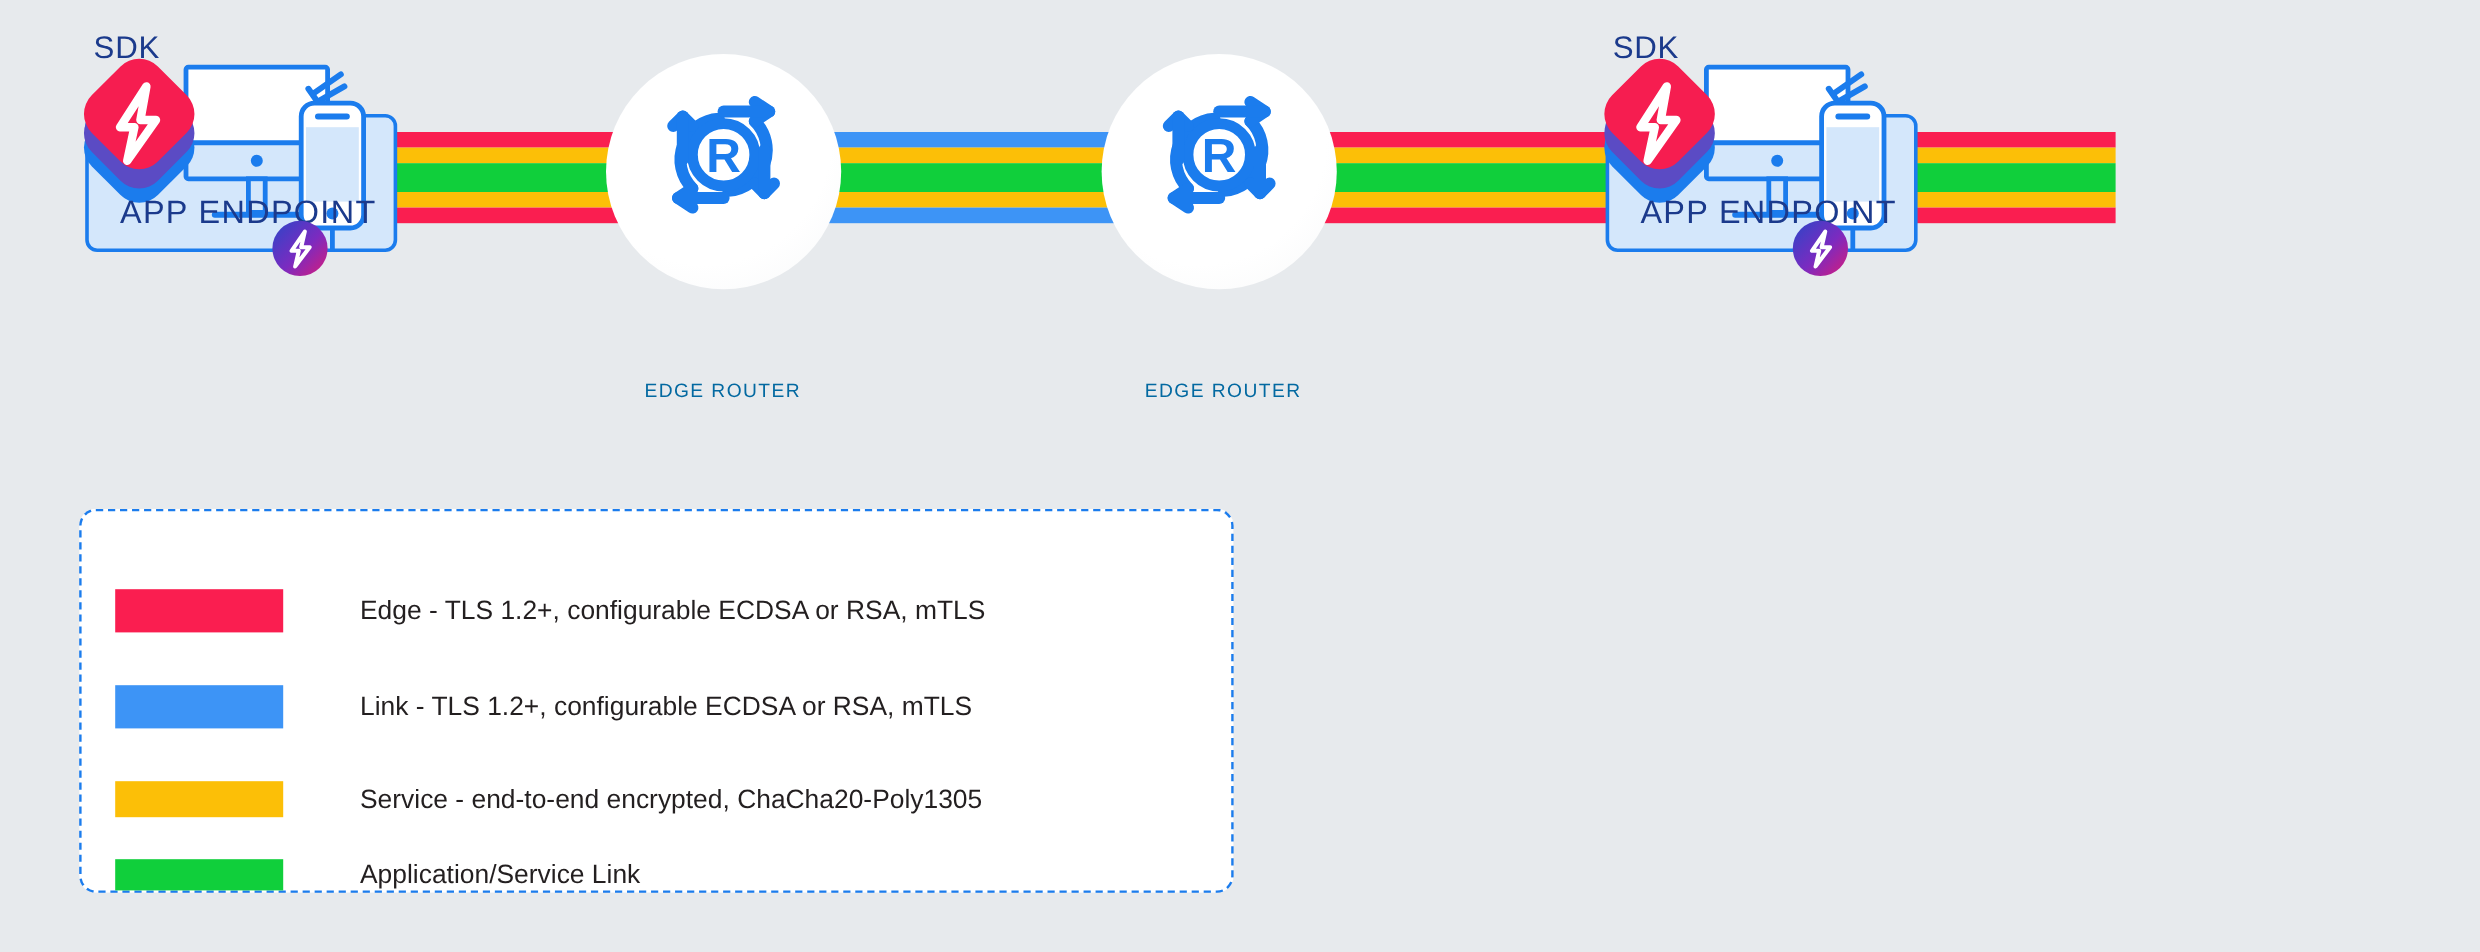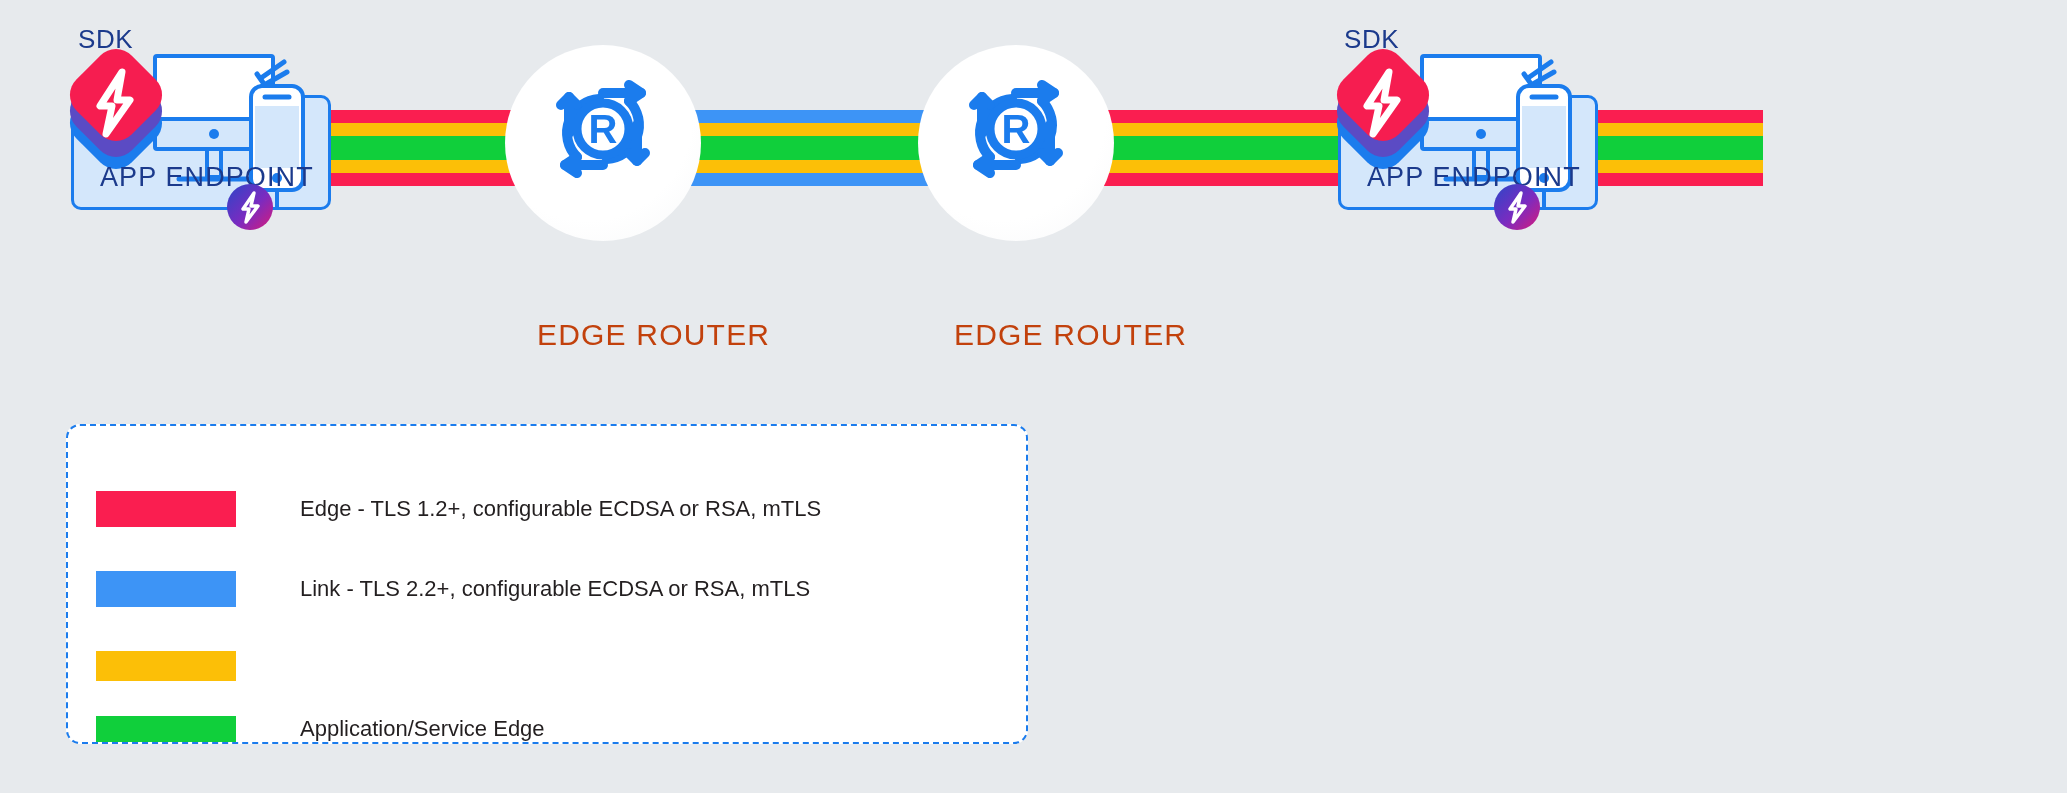--- a/index.html
+++ b/index.html
@@ -69,22 +69,22 @@
   }
 
   
   .router-circle {
     position: absolute;
     border-radius: 50%;
     background: radial-gradient(circle at 42% 36%, #ffffff 0%, #ffffff 62%, #f7f8f9 100%);
   }
   .router-label {
     position: absolute;
-    color: #c2410c;
-    font-size: 30px;
+    color: #0369a1;
+    font-size: 16px;
     letter-spacing: 1.2px;
     white-space: nowrap;
   }
 
   
   .ziti-badge { position: absolute; width: 48px; height: 48px; }
 
   
   .legend-box {
     position: absolute;
@@ -268,25 +268,26 @@
 
   <div class="legend-box" style="left:50px; top:424px; width:962px; height:320px;"></div>
 
   <div class="legend-row" style="left:80px; top:463px;">
     <div class="legend-swatch" style="background:#fa1e50;"></div>
     <div class="legend-text">Edge - TLS 1.2+, configurable ECDSA or RSA, mTLS</div>
   </div>
 
   <div class="legend-row" style="left:80px; top:543px;">
     <div class="legend-swatch" style="background:#3d94f6;"></div>
-    <div class="legend-text">Link - TLS 2.2+, configurable ECDSA or RSA, mTLS</div>
+    <div class="legend-text">Link - TLS 1.2+, configurable ECDSA or RSA, mTLS</div>
   </div>
 
   <div class="legend-row" style="left:80px; top:623px;">
     <div class="legend-swatch" style="background:#fcbf07; height:30px;"></div>
+    <div class="legend-text">Service - end-to-end encrypted, ChaCha20-Poly1305</div>
   </div>
 
   <div class="legend-row" style="left:80px; top:688px;">
     <div class="legend-swatch" style="background:#10cf3b; height:26px;"></div>
-    <div class="legend-text">Application/Service Edge</div>
+    <div class="legend-text">Application/Service Link</div>
   </div>
 
 </div>
 
 </body></html>

